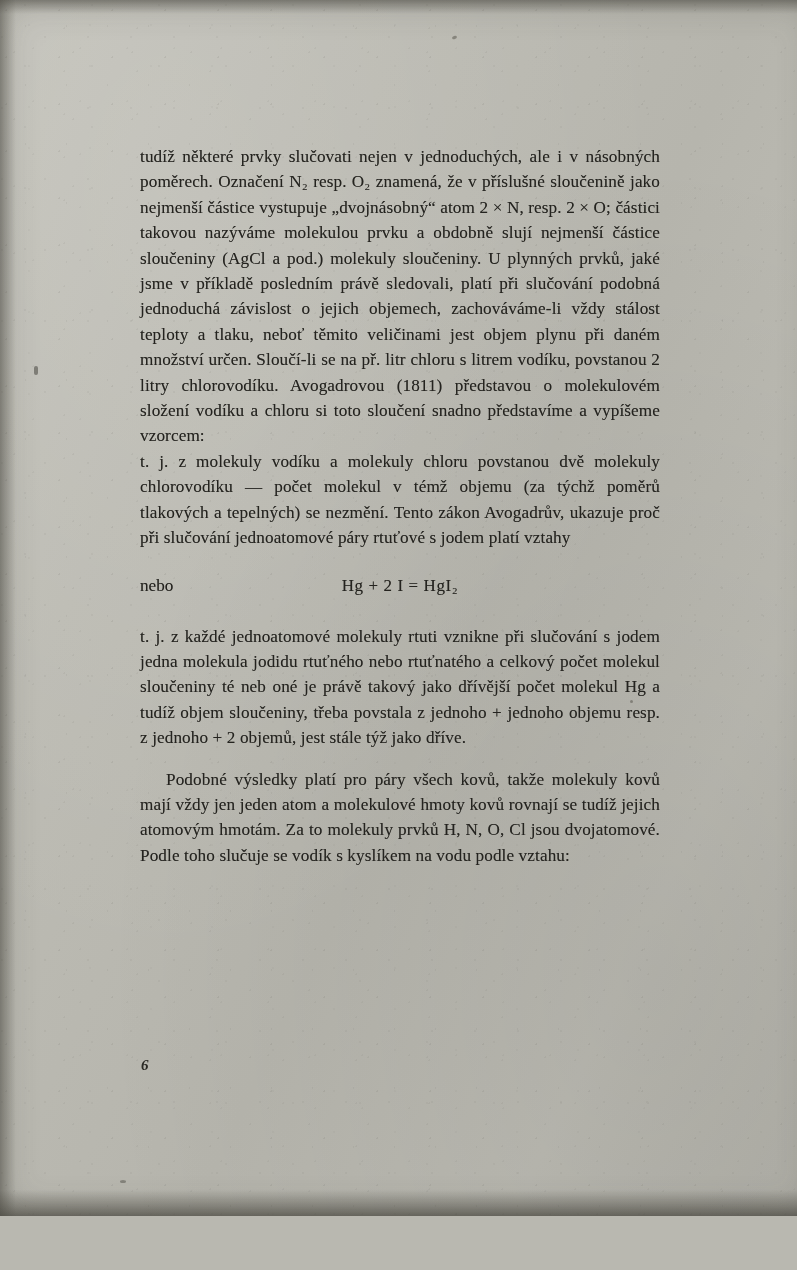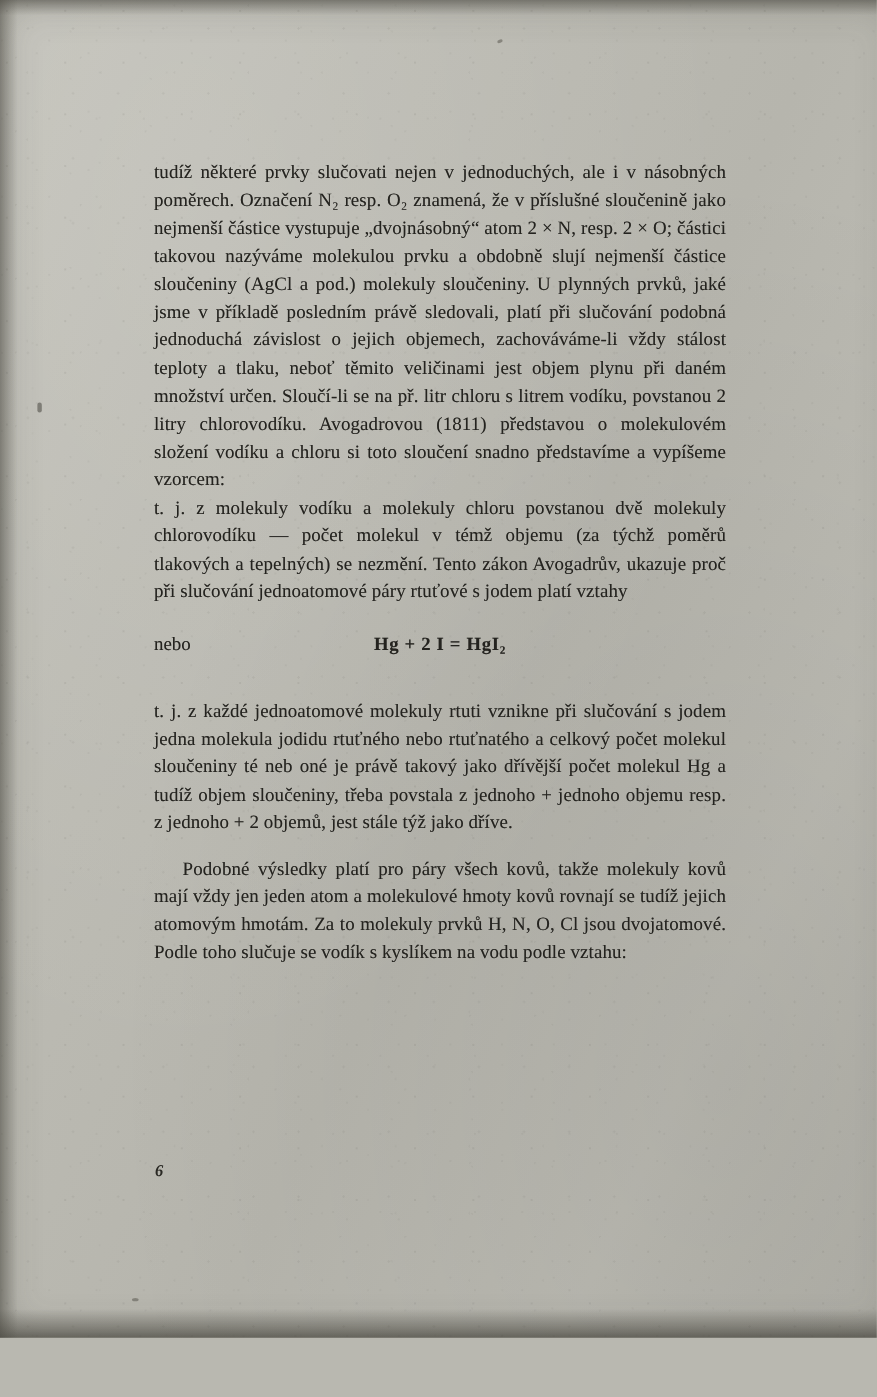--- a/index.html
+++ b/index.html
@@ -140,24 +140,24 @@
   <div id="textblock">
 
     <p class="para">tudíž některé prvky slučovati nejen v jednoduchých, ale i v násobných poměrech. Označení N₂ resp. O₂ znamená, že v příslušné sloučenině jako nejmenší částice vystupuje „dvojnásobný“ atom 2 × N, resp. 2 × O; částici takovou nazýváme molekulou prvku a obdobně slují nejmenší částice sloučeniny (AgCl a pod.) molekuly sloučeniny. U plynných prvků, jaké jsme v příkladě posledním právě sledovali, platí při slučování podobná jednoduchá závislost o jejich objemech, zachováváme-li vždy stálost teploty a tlaku, neboť těmito veličinami jest objem plynu při daném množství určen. Sloučí-li se na př. litr chloru s litrem vodíku, povstanou 2 litry chlorovodíku. Avogadrovou (1811) představou o molekulovém složení vodíku a chloru si toto sloučení snadno představíme a vypíšeme vzorcem:</p>
 
 
     <p class="para">t. j. z molekuly vodíku a molekuly chloru povstanou dvě molekuly chlorovodíku — počet molekul v témž objemu (za týchž poměrů tlakových a tepelných) se nezmění. Tento zákon Avogadrův, ukazuje proč při slučování jednoatomové páry rtuťové s jodem platí vztahy</p>
 
 
     <div class="formula-row" style="margin-top:2px;">
       <span class="side nebo">nebo</span>
-      <p class="formula" style="margin-top:22px;font-weight:bold;">Hg + 2 I = HgI₂</p>
+      <p class="formula" style="margin-top:22px;">Hg + 2 I = HgI₂</p>
     </div>
 
-    <p class="para" style="margin-top:36px;">t. j. z každé jednoatomové molekuly rtuti vznikne při slučování s jodem jedna molekula jodidu rtuťného nebo rtuťnatého a celkový počet molekul sloučeniny té neb oné je právě takový jako dřívější počet molekul Hg a tudíž objem sloučeniny, třeba povstala z jednoho + jednoho objemu resp. z jednoho + 2 objemů, jest stále týž jako dříve.</p>
+    <p class="para" style="margin-top:26px;">t. j. z každé jednoatomové molekuly rtuti vznikne při slučování s jodem jedna molekula jodidu rtuťného nebo rtuťnatého a celkový počet molekul sloučeniny té neb oné je právě takový jako dřívější počet molekul Hg a tudíž objem sloučeniny, třeba povstala z jednoho + jednoho objemu resp. z jednoho + 2 objemů, jest stále týž jako dříve.</p>
 
     <p class="para indent" style="margin-top:16px;">Podobné výsledky platí pro páry všech kovů, takže molekuly kovů mají vždy jen jeden atom a molekulové hmoty kovů rovnají se tudíž jejich atomovým hmotám. Za to molekuly prvků H, N, O, Cl jsou dvojatomové. Podle toho slučuje se vodík s kyslíkem na vodu podle vztahu:</p>
 
   </div>
 
   <div id="folio">6</div>
 
   <div class="speck" style="left:34px; top:366px; width:4px; height:9px; background:rgba(60,58,52,.5); border-radius:2px;"></div>
   <div class="speck" style="left:452px; top:36px; width:5px; height:3px; transform:rotate(-20deg);"></div>
   <div class="speck" style="left:630px; top:700px; width:3px; height:3px;"></div>

